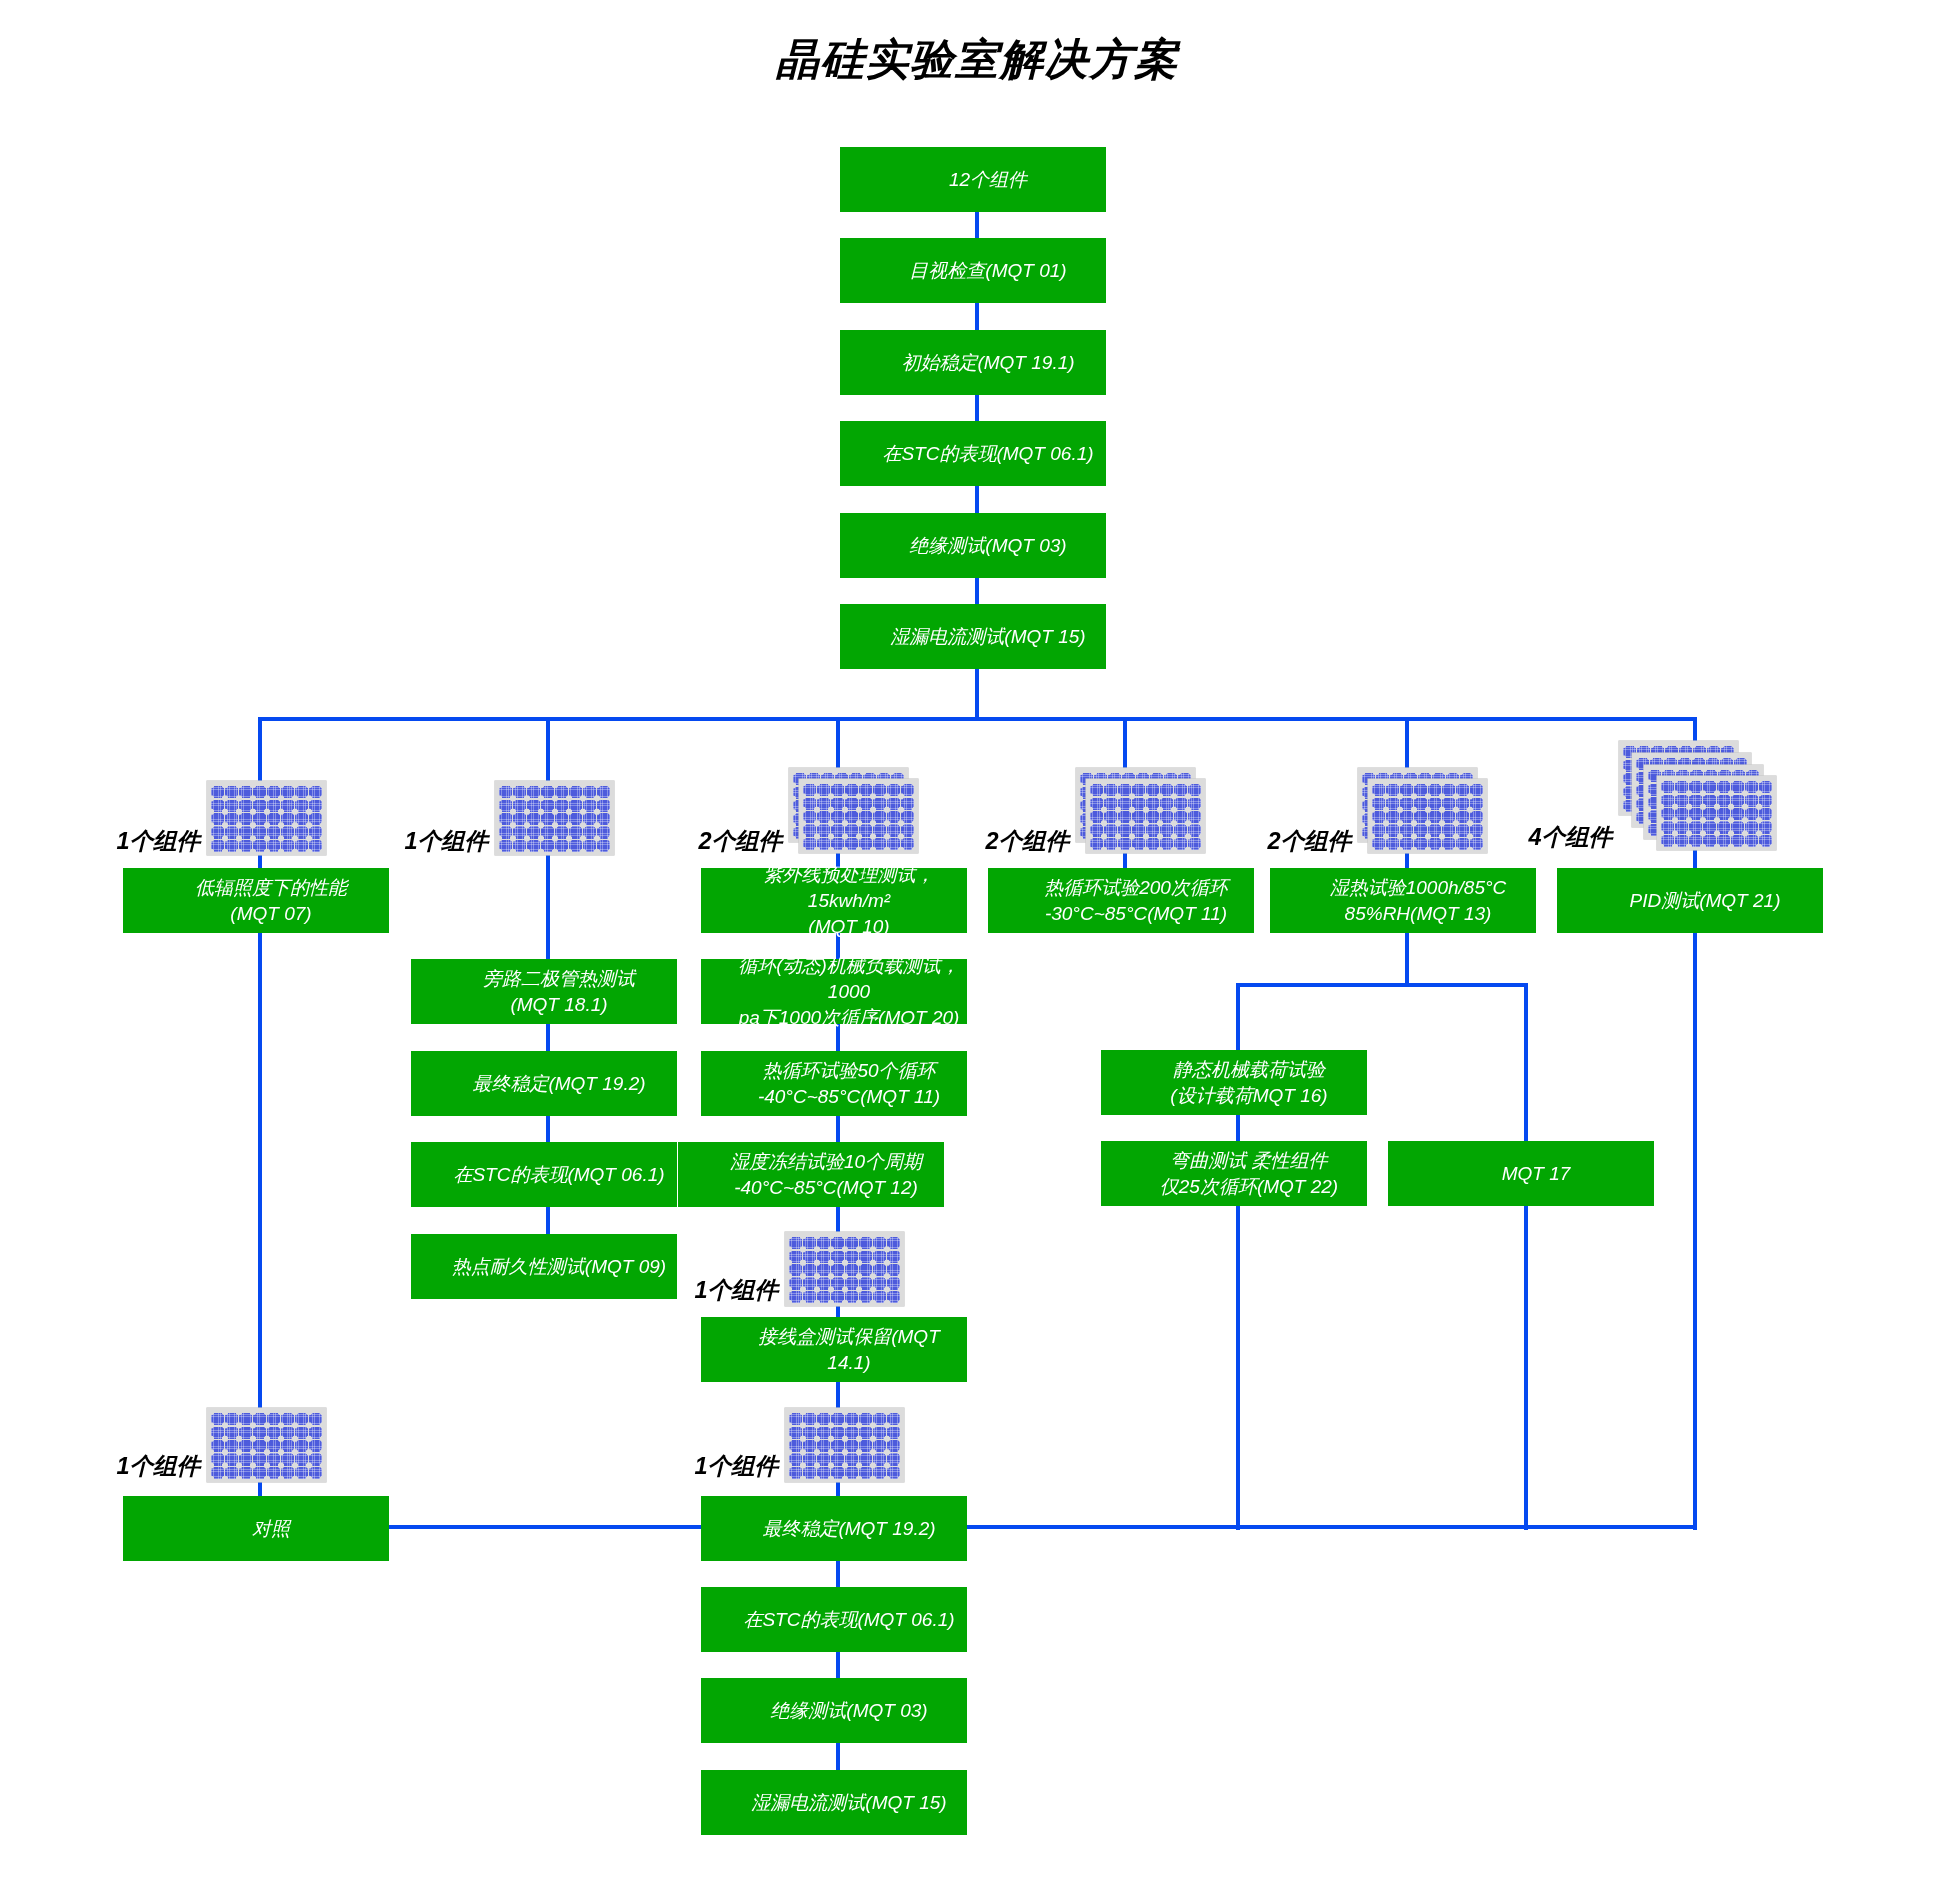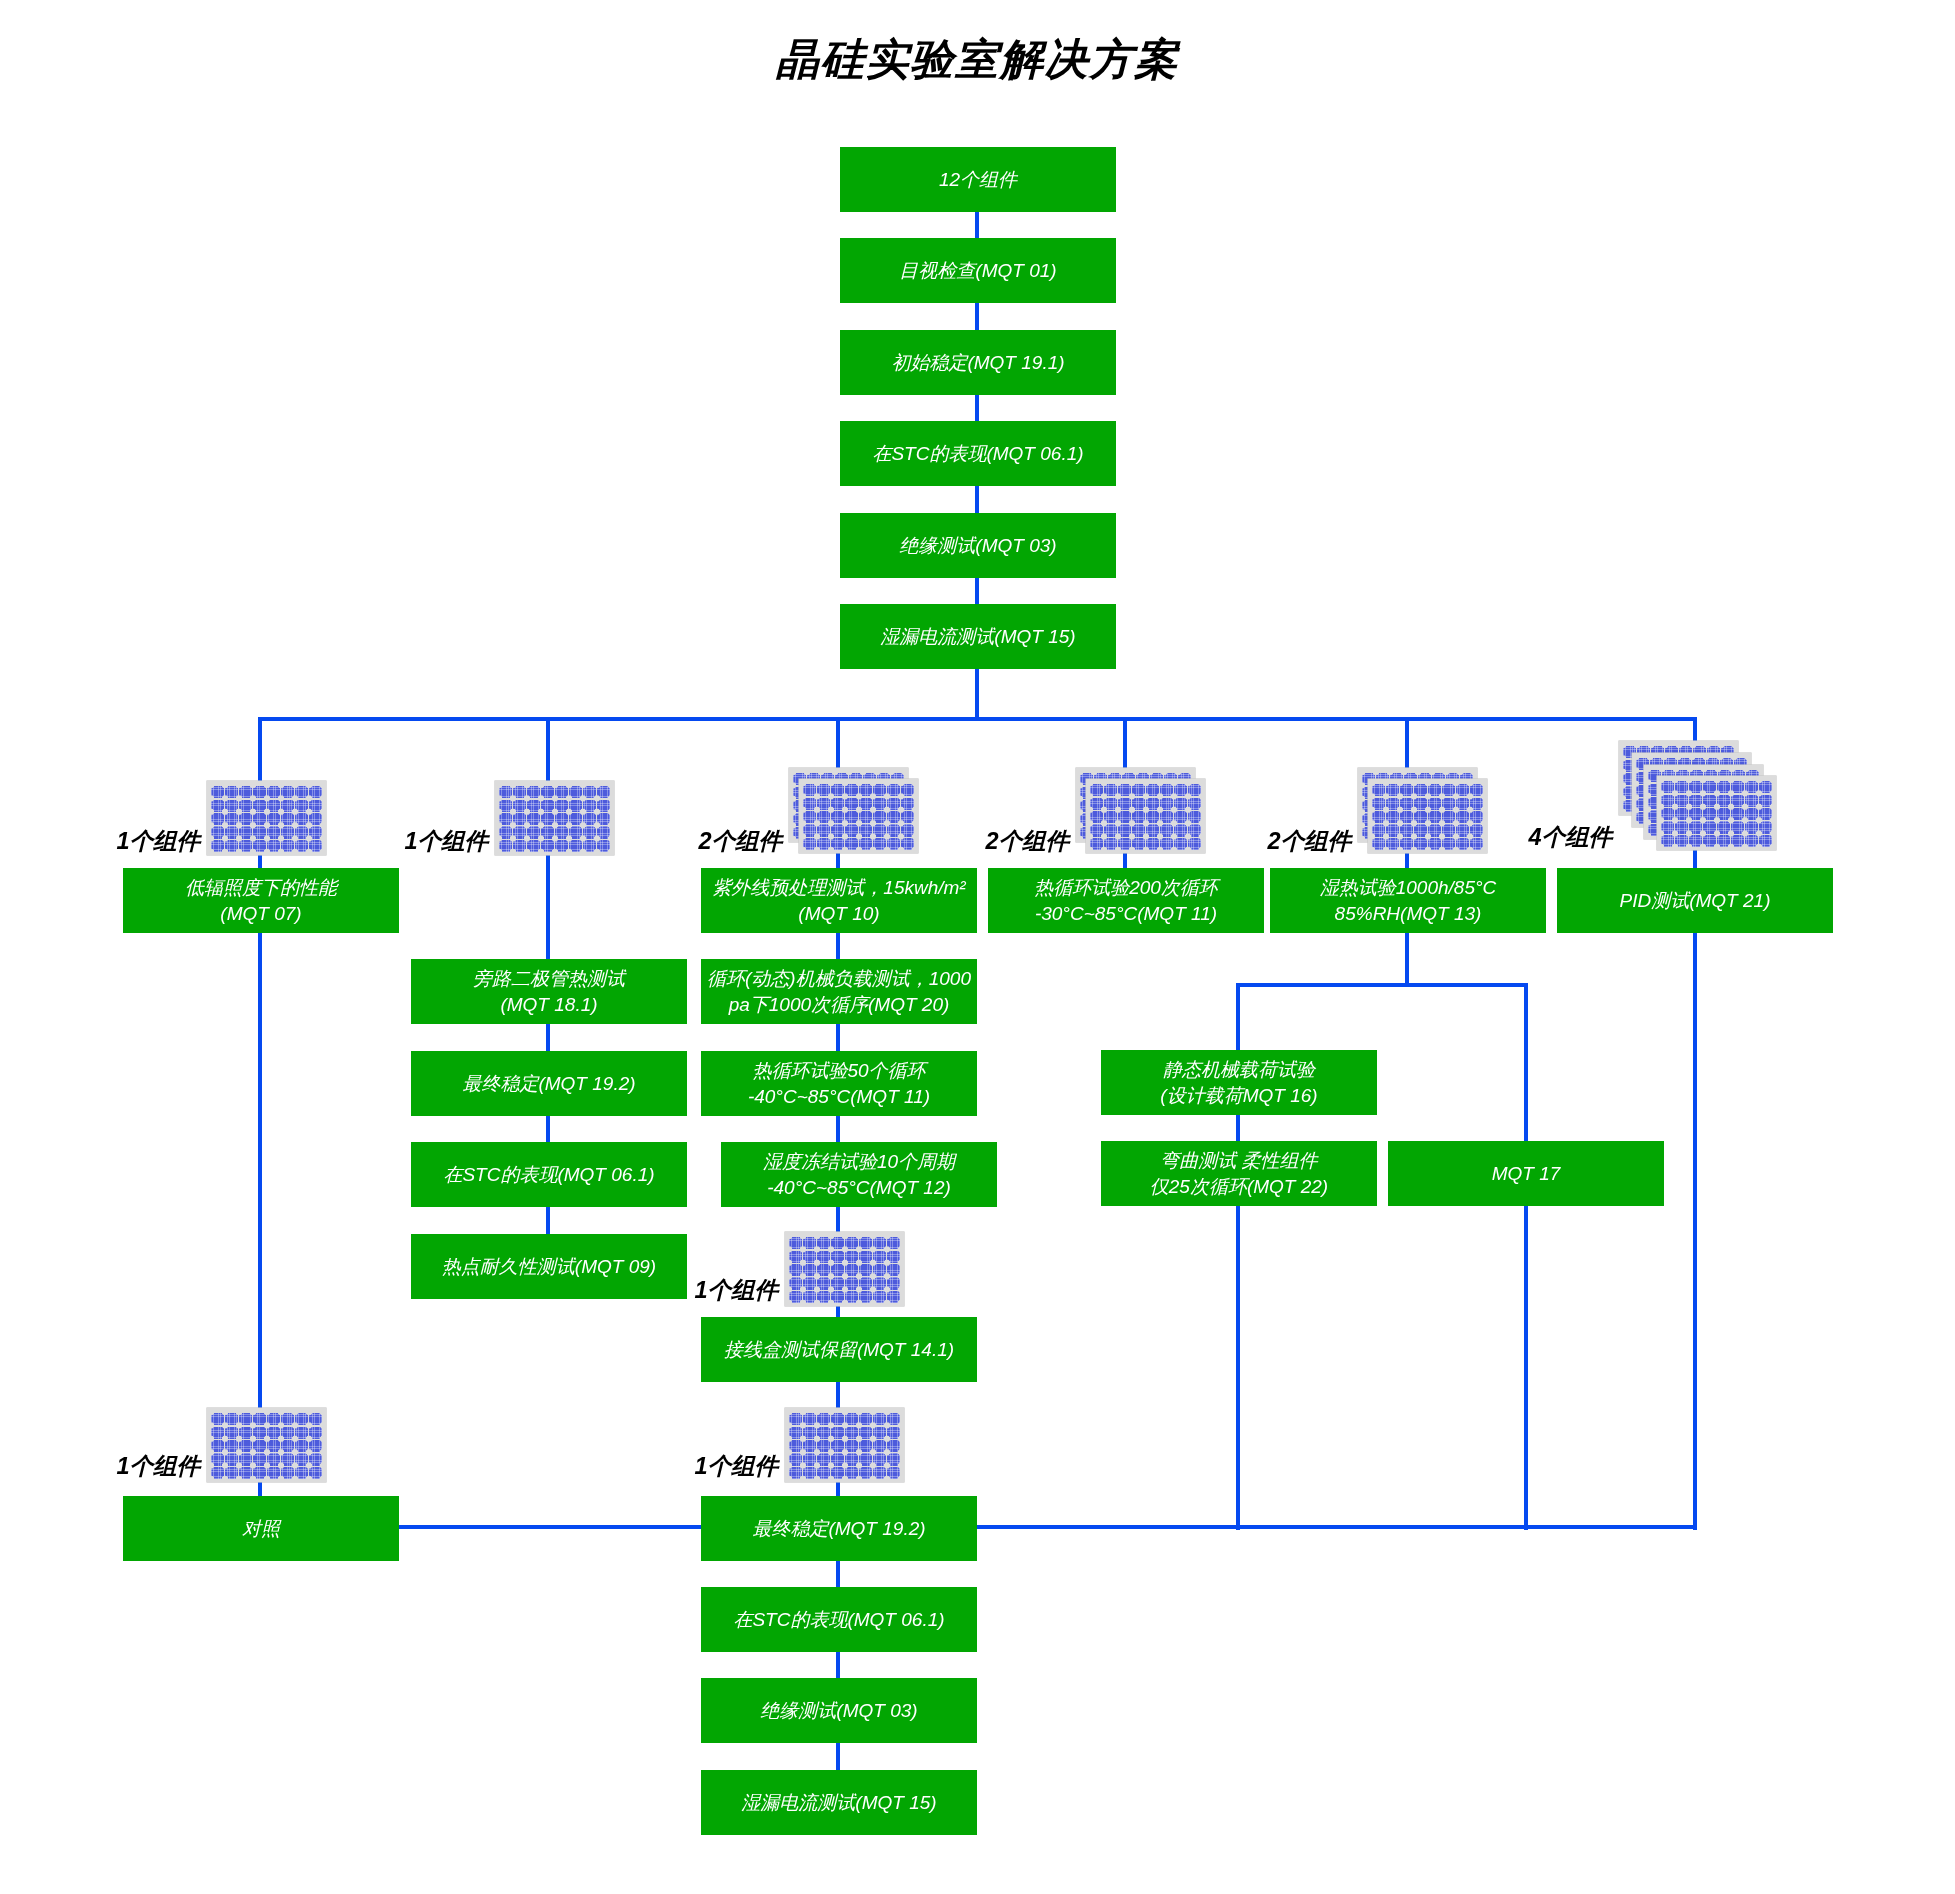--- a/index.html
+++ b/index.html
@@ -15,23 +15,24 @@
 
   .title{
     position:absolute;left:0;top:30.5px;width:100%;margin:0;
     text-align:center;font-size:43px;font-weight:900;color:var(--ink);
     letter-spacing:1.8px;z-index:4;
   }
 
   .line{position:absolute;background:var(--blue);z-index:1;}
 
   .node{
-    position:absolute;width:276px;height:65px;background:var(--green);
+    position:absolute;width:236px;height:65px;background:var(--green);
     display:flex;align-items:center;justify-content:center;text-align:center;
     z-index:2;
+    padding-left:30px;
   }
   .nt{
     color:#ffffff;font-size:19px;line-height:26px;white-space:pre-line;
     padding:0 4.7px;
   }
 
   .panel{
     position:absolute;width:119px;height:74px;
     background:var(--panel-frame);
     box-shadow:0 0 0 0.6px #c9c9c9;
@@ -123,21 +124,21 @@
 (MQT 10)</span>
     </div>
   <div class="node" style="left:701px;top:959px">
       <span class="nt">循环(动态)机械负载测试，1000
 pa下1000次循序(MQT 20)</span>
     </div>
   <div class="node" style="left:701px;top:1051px">
       <span class="nt">热循环试验50个循环
 -40°C~85°C(MQT 11)</span>
     </div>
-  <div class="node" style="left:721px;top:1142px">
+  <div class="node" style="left:678px;top:1142px">
       <span class="nt">湿度冻结试验10个周期
 -40°C~85°C(MQT 12)</span>
     </div>
   <div class="node" style="left:701px;top:1317px">
       <span class="nt">接线盒测试保留(MQT 14.1)</span>
     </div>
   <div class="node" style="left:701px;top:1496px">
       <span class="nt">最终稳定(MQT 19.2)</span>
     </div>
   <div class="node" style="left:701px;top:1587px">

